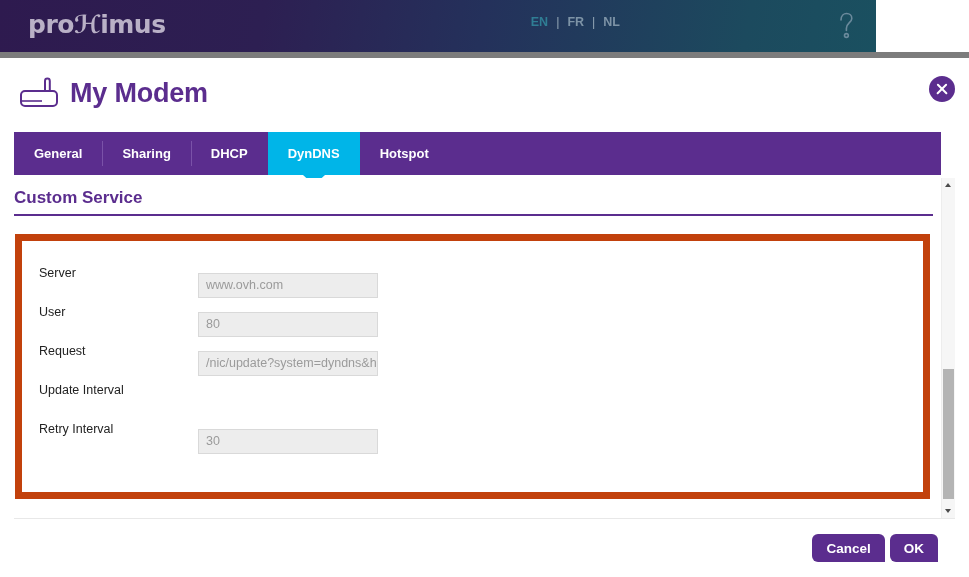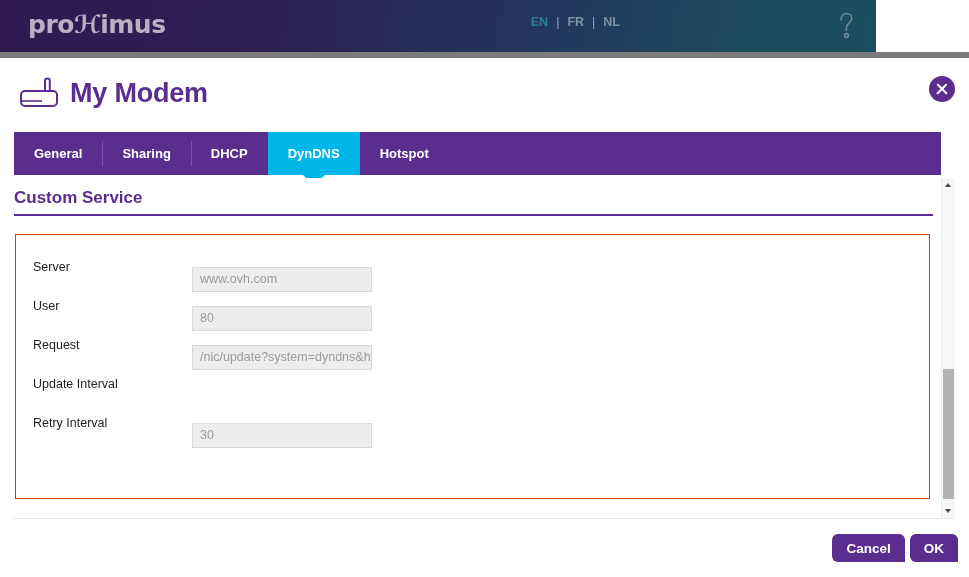--- a/index.html
+++ b/index.html
@@ -185,21 +185,21 @@
     position: absolute;
     left: 14px; top: 36px;
     width: 919px; height: 1.5px;
     background: #5b2d8e;
   }
 
   #form-panel {
     position: absolute;
     left: 15px; top: 56px;
     width: 915px; height: 265px;
-    border: 1px solid #c2410c;
+    border: 7px solid #c2410c;
     background: #ffffff;
   }
 
   .form-row {
     position: absolute;
     left: 0;
     width: 100%;
     height: 39px;
   }
   .form-label {
@@ -269,21 +269,21 @@
   
   #footer-rule {
     position: absolute;
     left: 14px; top: 518px;
     width: 941px; height: 1px;
     background: #e8e8e8;
   }
 
   #footer-actions {
     position: absolute;
-    right: 11px; top: 534px;
+    right: 31px; top: 534px;
     display: flex;
     gap: 5px;
   }
   .action-btn {
     background: #5b2d8e;
     color: #ffffff;
     border: none;
     font-family: "Liberation Sans", sans-serif;
     font-size: 13.5px;
     font-weight: bold;

